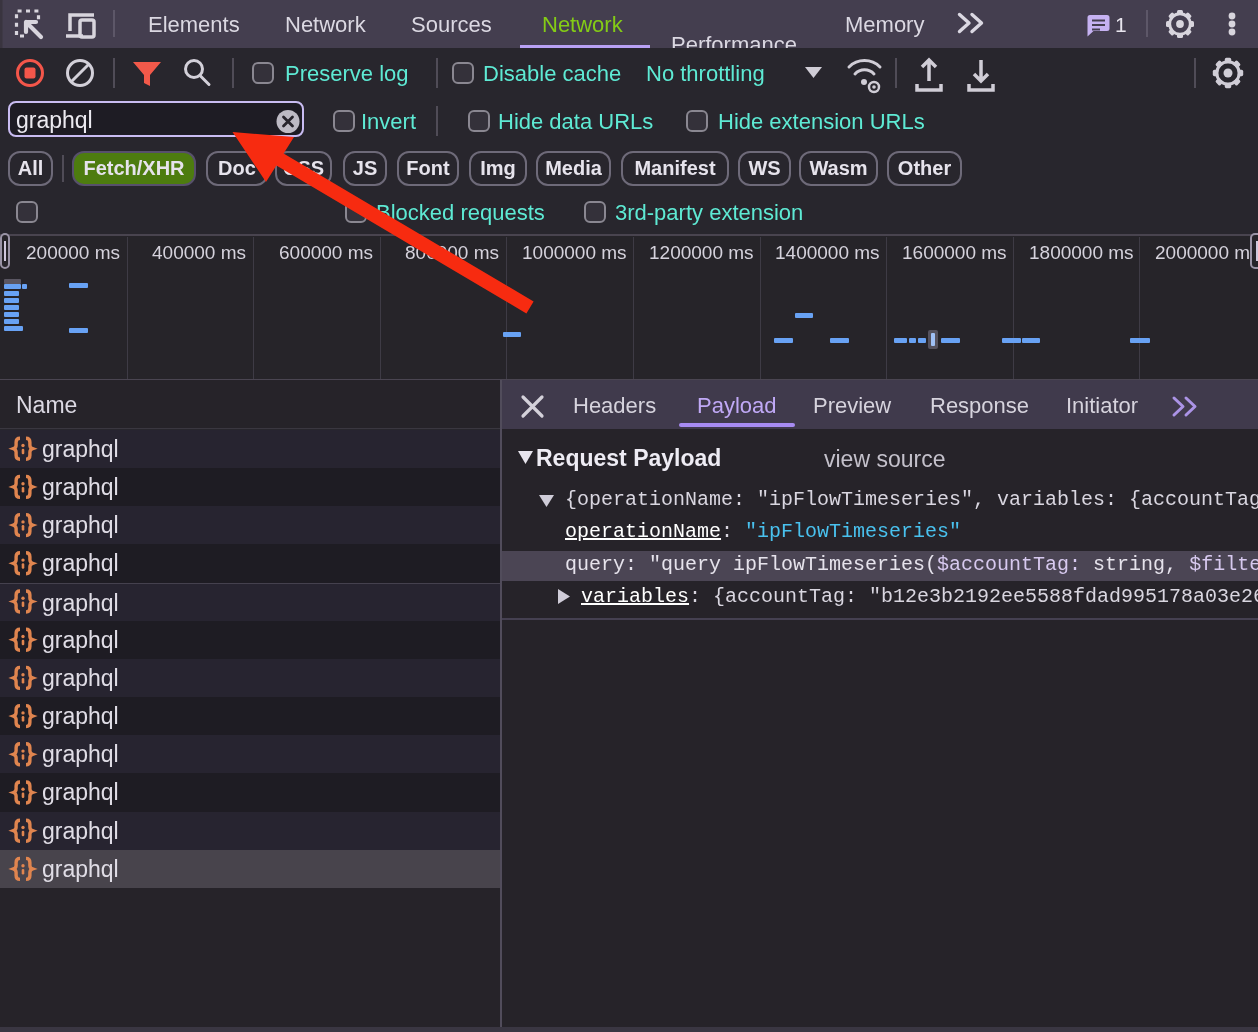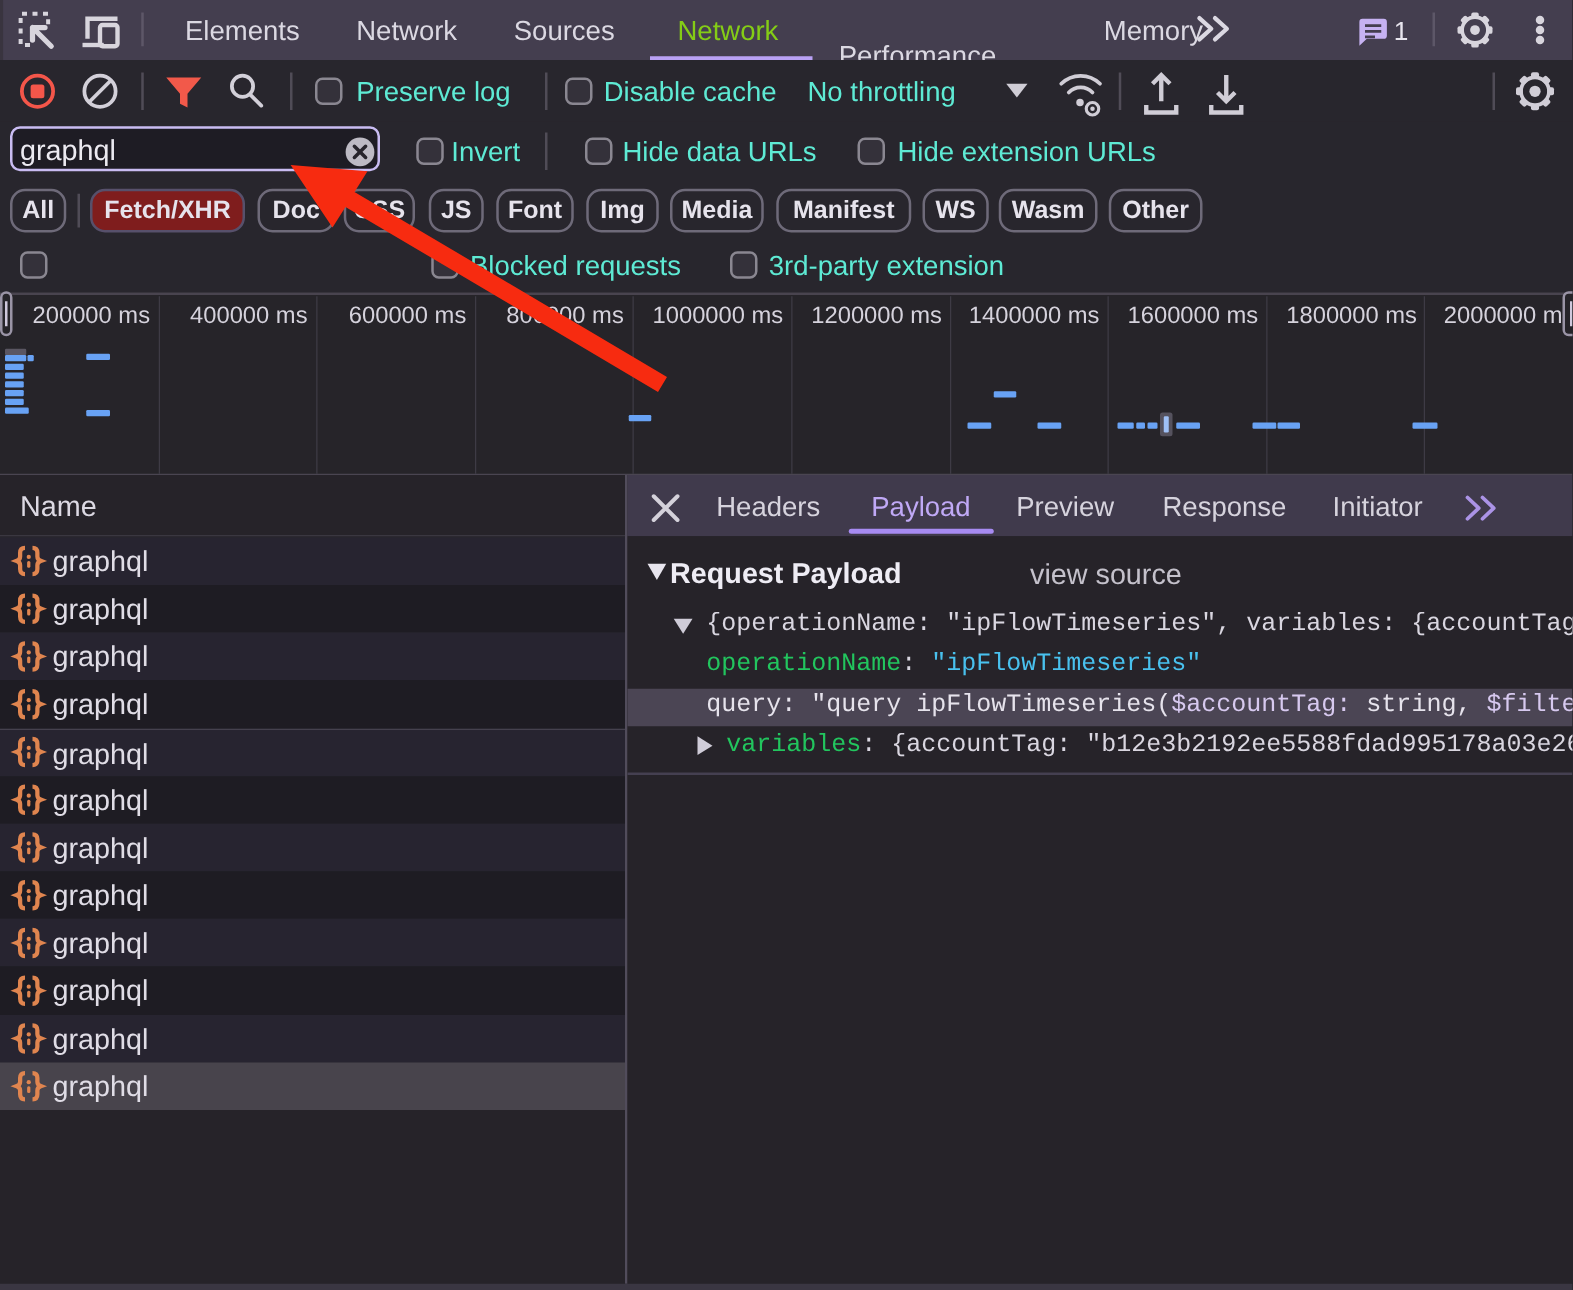--- a/index.html
+++ b/index.html
@@ -44,40 +44,40 @@
   .even { background:#1e1c23; }
   #belowrows { left:0; top:888px; width:501px; height:139px; background:#262329; }
 
   #paneldiv { left:500px; top:380px; width:2px; height:647px; background:#514c5b; }
 
   #dtabbar { left:502px; top:380px; width:756px; height:49px; background:#403a4c; }
   .dtab { position:absolute; top:393px; font-size:22px; color:#d6d3dd; white-space:nowrap; }
   #dcontent { left:502px; top:429px; width:756px; height:598px; background:#262329; }
 
   .mono { font-family:"Liberation Mono", monospace; font-size:20px; white-space:pre; }
-  .key { color:#22c55e; }
+  .key { color:#ffffff;text-decoration:underline; }
   .str { color:#49c1ee; }
 
   #bottomstrip { left:0; top:1027px; width:1258px; height:5px; background:#3a3642; }
 
   svg.icon { position:absolute; overflow:visible; }
 </style>
 </head>
 <body>
 <div id="stage">
 
   <div class="abs" id="topbar"></div>
   <div class="vdiv" style="left:113px; top:10px; height:27px;"></div>
   <span class="toptab" style="left:148px;">Elements</span>
   <span class="toptab" style="left:285px;">Network</span>
   <span class="toptab" style="left:411px;">Sources</span>
   <span class="toptab" style="left:542px; color:#84cc16;">Network</span>
   <div class="abs" style="left:520px; top:45px; width:130px; height:3px; background:#b9a1f5;"></div>
   <span class="toptab" style="left:671px;margin-top:20px;">Performance</span>
-  <span class="toptab" style="left:845px;margin-left:38px;">Memory</span>
+  <span class="toptab" style="left:845px;">Memory</span>
   <div class="vdiv" style="left:1146px; top:10px; height:27px;"></div>
 
   <div class="abs" id="row2"></div>
   <div class="vdiv2" style="left:113px; top:58px; height:30px;"></div>
   <div class="vdiv2" style="left:232px; top:58px; height:30px;"></div>
   <div class="cbox" style="left:252px; top:62px;"></div>
   <span class="tblabel" style="left:285px;">Preserve log</span>
   <div class="vdiv2" style="left:436px; top:58px; height:30px;"></div>
   <div class="cbox" style="left:452px; top:62px;"></div>
   <span class="tblabel" style="left:483px;">Disable cache</span>
@@ -90,21 +90,21 @@
   <div class="cbox" style="left:333px; top:110px;"></div>
   <span class="tblabel" style="left:361px; top:109px;">Invert</span>
   <div class="vdiv2" style="left:436px; top:106px; height:30px;"></div>
   <div class="cbox" style="left:468px; top:110px;"></div>
   <span class="tblabel" style="left:498px; top:109px;">Hide data URLs</span>
   <div class="cbox" style="left:686px; top:110px;"></div>
   <span class="tblabel" style="left:718px; top:109px;">Hide extension URLs</span>
 
   <span class="chip" style="left:8px;  width:45px;">All</span>
   <div class="vdiv2" style="left:62px; top:155px; height:27px;"></div>
-  <span class="chip" style="left:72px;  width:124px; background:#7f1d1d; border-color:#57506b;">Fetch/XHR</span>
+  <span class="chip" style="left:72px;  width:124px; background:#4d7c0f; border-color:#57506b;">Fetch/XHR</span>
   <span class="chip" style="left:206px; width:62px;">Doc</span>
   <span class="chip" style="left:275px; width:57px;">CSS</span>
   <span class="chip" style="left:343px; width:44px;">JS</span>
   <span class="chip" style="left:397px; width:62px;">Font</span>
   <span class="chip" style="left:469px; width:58px;">Img</span>
   <span class="chip" style="left:536px; width:75px;">Media</span>
   <span class="chip" style="left:621px; width:108px;">Manifest</span>
   <span class="chip" style="left:738px; width:53px;">WS</span>
   <span class="chip" style="left:799px; width:79px;">Wasm</span>
   <span class="chip" style="left:887px; width:75px;">Other</span>

